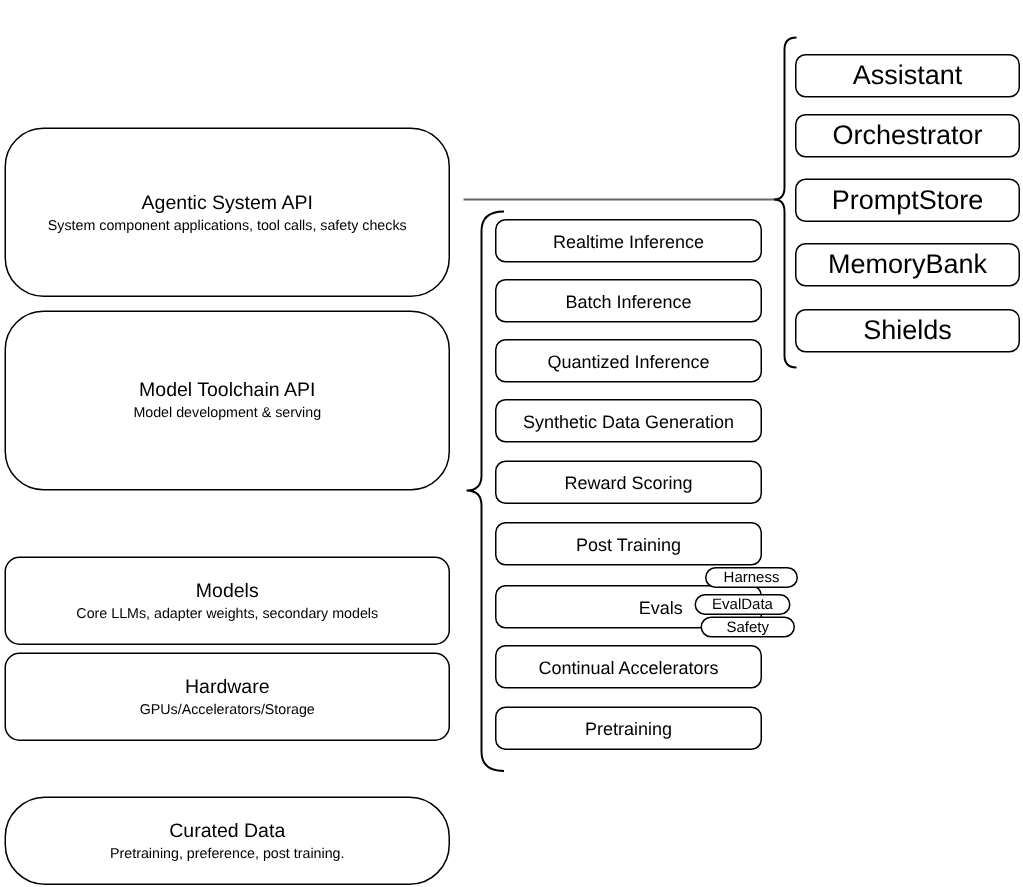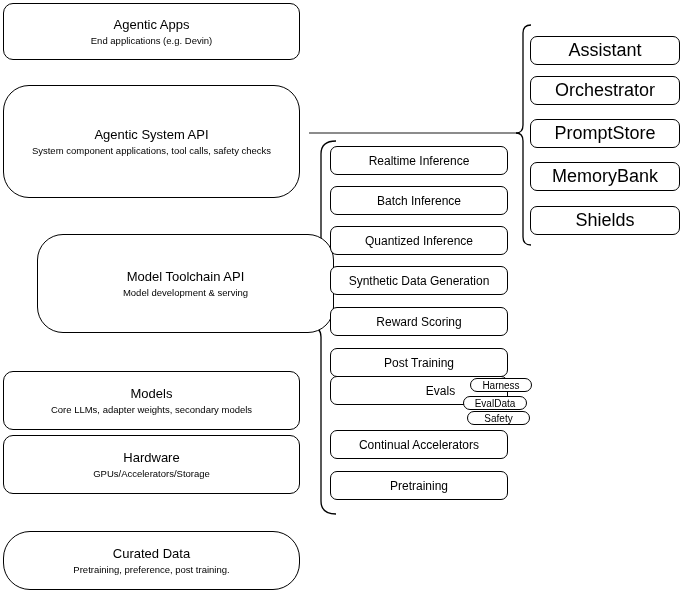--- a/index.html
+++ b/index.html
@@ -35,49 +35,45 @@
     border:1.3px solid #000;
     background:#fff;
     border-radius:8px;
     display:flex;align-items:center;justify-content:center;
     font-size:10px;
     z-index:5;
   }
   
   #n-agentic-apps{top:3px;height:57px;}
   #n-agentic-system-api{top:85px;height:113px;}
-  #n-model-toolchain-api{top:234px;height:99px;margin-left:34px;}
+  #n-model-toolchain-api{top:207px;height:120px;}
   #n-models{top:371px;height:59px;}
   #n-hardware{top:435px;height:59px;}
   #n-curated-data{top:531px;height:59px;border-radius:27px;}
   
   #m0{top:146px;} #m1{top:186px;} #m2{top:226px;} #m3{top:266px;} #m4{top:307px;}
-  #m5{top:348px;} #m6{top:376px;padding-left:43px;} #m7{top:430px;} #m8{top:471px;}
+  #m5{top:348px;} #m6{top:390px;padding-left:43px;} #m7{top:430px;} #m8{top:471px;}
   
   #r0{top:36px;} #r1{top:76px;} #r2{top:119px;} #r3{top:162px;} #r4{top:206px;}
   
   #tag-harness{left:470px;top:378px;width:62px;height:14px;}
   #tag-evaldata{left:463px;top:396px;width:64px;height:14px;}
   #tag-safety{left:467px;top:411px;width:63px;height:14px;}
 </style>
 </head>
 <body>
 
 <div id="canvas">
 
   <svg class="overlay" viewBox="0 0 682 591">
     <path d="M309 133 L517 133" stroke="#666666" stroke-width="1.4" fill="none"></path>
     <path d="M531 25 Q523 25 523 33 L523 125 Q523 133 516 133 Q523 133 523 141 L523 237 Q523 245 531 245" stroke="#000" stroke-width="1.3" fill="none"></path>
     <path d="M336 141 Q321 141 321 154 L321 317 Q321 327 311 327 Q321 327 321 337 L321 501 Q321 514 336 514" stroke="#000" stroke-width="1.3" fill="none"></path>
   </svg>
 
-  <div class="node stack-node" id="n-agentic-apps">
-    <div class="title">Agentic Apps</div>
-    <div class="subtitle">End applications (e.g. Devin)</div>
-  </div>
   <div class="node stack-node big" id="n-agentic-system-api">
     <div class="title">Agentic System API</div>
     <div class="subtitle">System component applications, tool calls, safety checks</div>
   </div>
   <div class="node stack-node big" id="n-model-toolchain-api">
     <div class="title">Model Toolchain API</div>
     <div class="subtitle">Model development &amp; serving</div>
   </div>
   <div class="node stack-node" id="n-models">
     <div class="title">Models</div>

